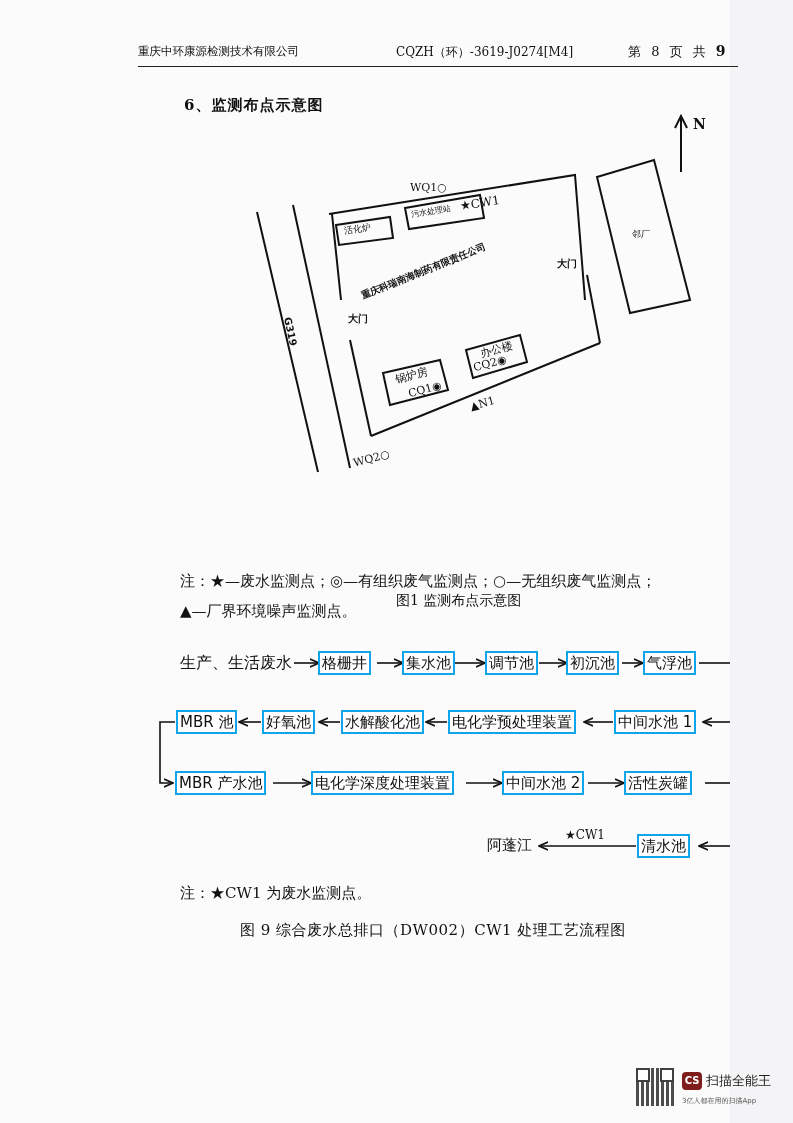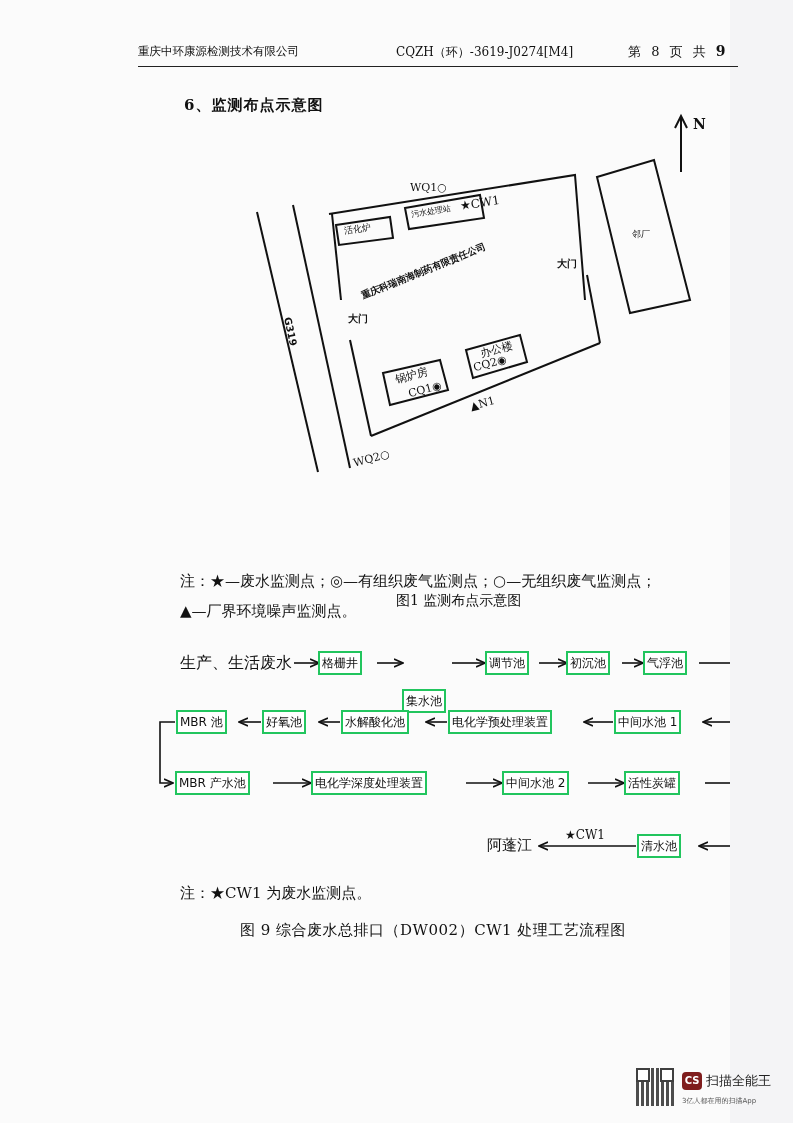--- a/index.html
+++ b/index.html
@@ -28,22 +28,22 @@
     letter-spacing: 1px;
   }
   .map { position: absolute; left: 0; top: 0; width: 793px; height: 500px; }
 
   .note1 { position: absolute; left: 180px; top: 528px; font-size: 15px; line-height: 30px; width: 540px; margin-top: 38px; }
   .fig-caption { position: absolute; font-size: 14px; }
   .fig1 { left: 396px; top: 592px; }
 
   .flow-row { position: absolute; left: 0; top: 0; }
   .fbox {
-    position: absolute; border: 2px solid #22c55e; background: #fff;
-    font-size: 12px; line-height: 20px; padding: 0 2px; white-space: nowrap;
+    position: absolute; border: 2px solid #0ea5e9; background: #fff;
+    font-size: 15px; line-height: 20px; padding: 0 2px; white-space: nowrap;
     font-family: "DejaVu Sans", sans-serif;
   }
   .flabel { position: absolute; font-size: 16px; white-space: nowrap; font-family: "DejaVu Sans", sans-serif; }
   .flow-svg { position: absolute; left: 0; top: 0; }
 
   .note2 { position: absolute; left: 180px; top: 884px; font-size: 15px; }
   .fig2 { left: 240px; top: 921px; font-size: 15px; letter-spacing: 0.5px; }
 
   .watermark { position: absolute; left: 636px; top: 1068px; width: 150px; height: 44px; }
   .qr {
@@ -163,21 +163,21 @@
       <line x1="588" y1="783" x2="623" y2="783" marker-end="url(#ah)"></line>
       <line x1="705" y1="783" x2="730" y2="783"></line>
 
       <line x1="730" y1="846" x2="700" y2="846" marker-end="url(#ah)"></line>
       <line x1="636" y1="846" x2="540" y2="846" marker-end="url(#ah)"></line>
     </g>
   </svg>
 
   <span class="flabel" style="left:180px;top:653px;">生产、生活废水</span>
   <span class="fbox" style="left:318px;top:651px;">格栅井</span>
-  <span class="fbox" style="left:402px;top:689px;">集水池</span>
+  <span class="fbox" style="left:402px;top:651px;">集水池</span>
   <span class="fbox" style="left:485px;top:651px;">调节池</span>
   <span class="fbox" style="left:566px;top:651px;">初沉池</span>
   <span class="fbox" style="left:643px;top:651px;">气浮池</span>
 
   <span class="fbox" style="left:176px;top:710px;text-align:center;">MBR 池</span>
   <span class="fbox" style="left:262px;top:710px;">好氧池</span>
   <span class="fbox" style="left:341px;top:710px;">水解酸化池</span>
   <span class="fbox" style="left:448px;top:710px;">电化学预处理装置</span>
   <span class="fbox" style="left:614px;top:710px;">中间水池 1</span>
 

